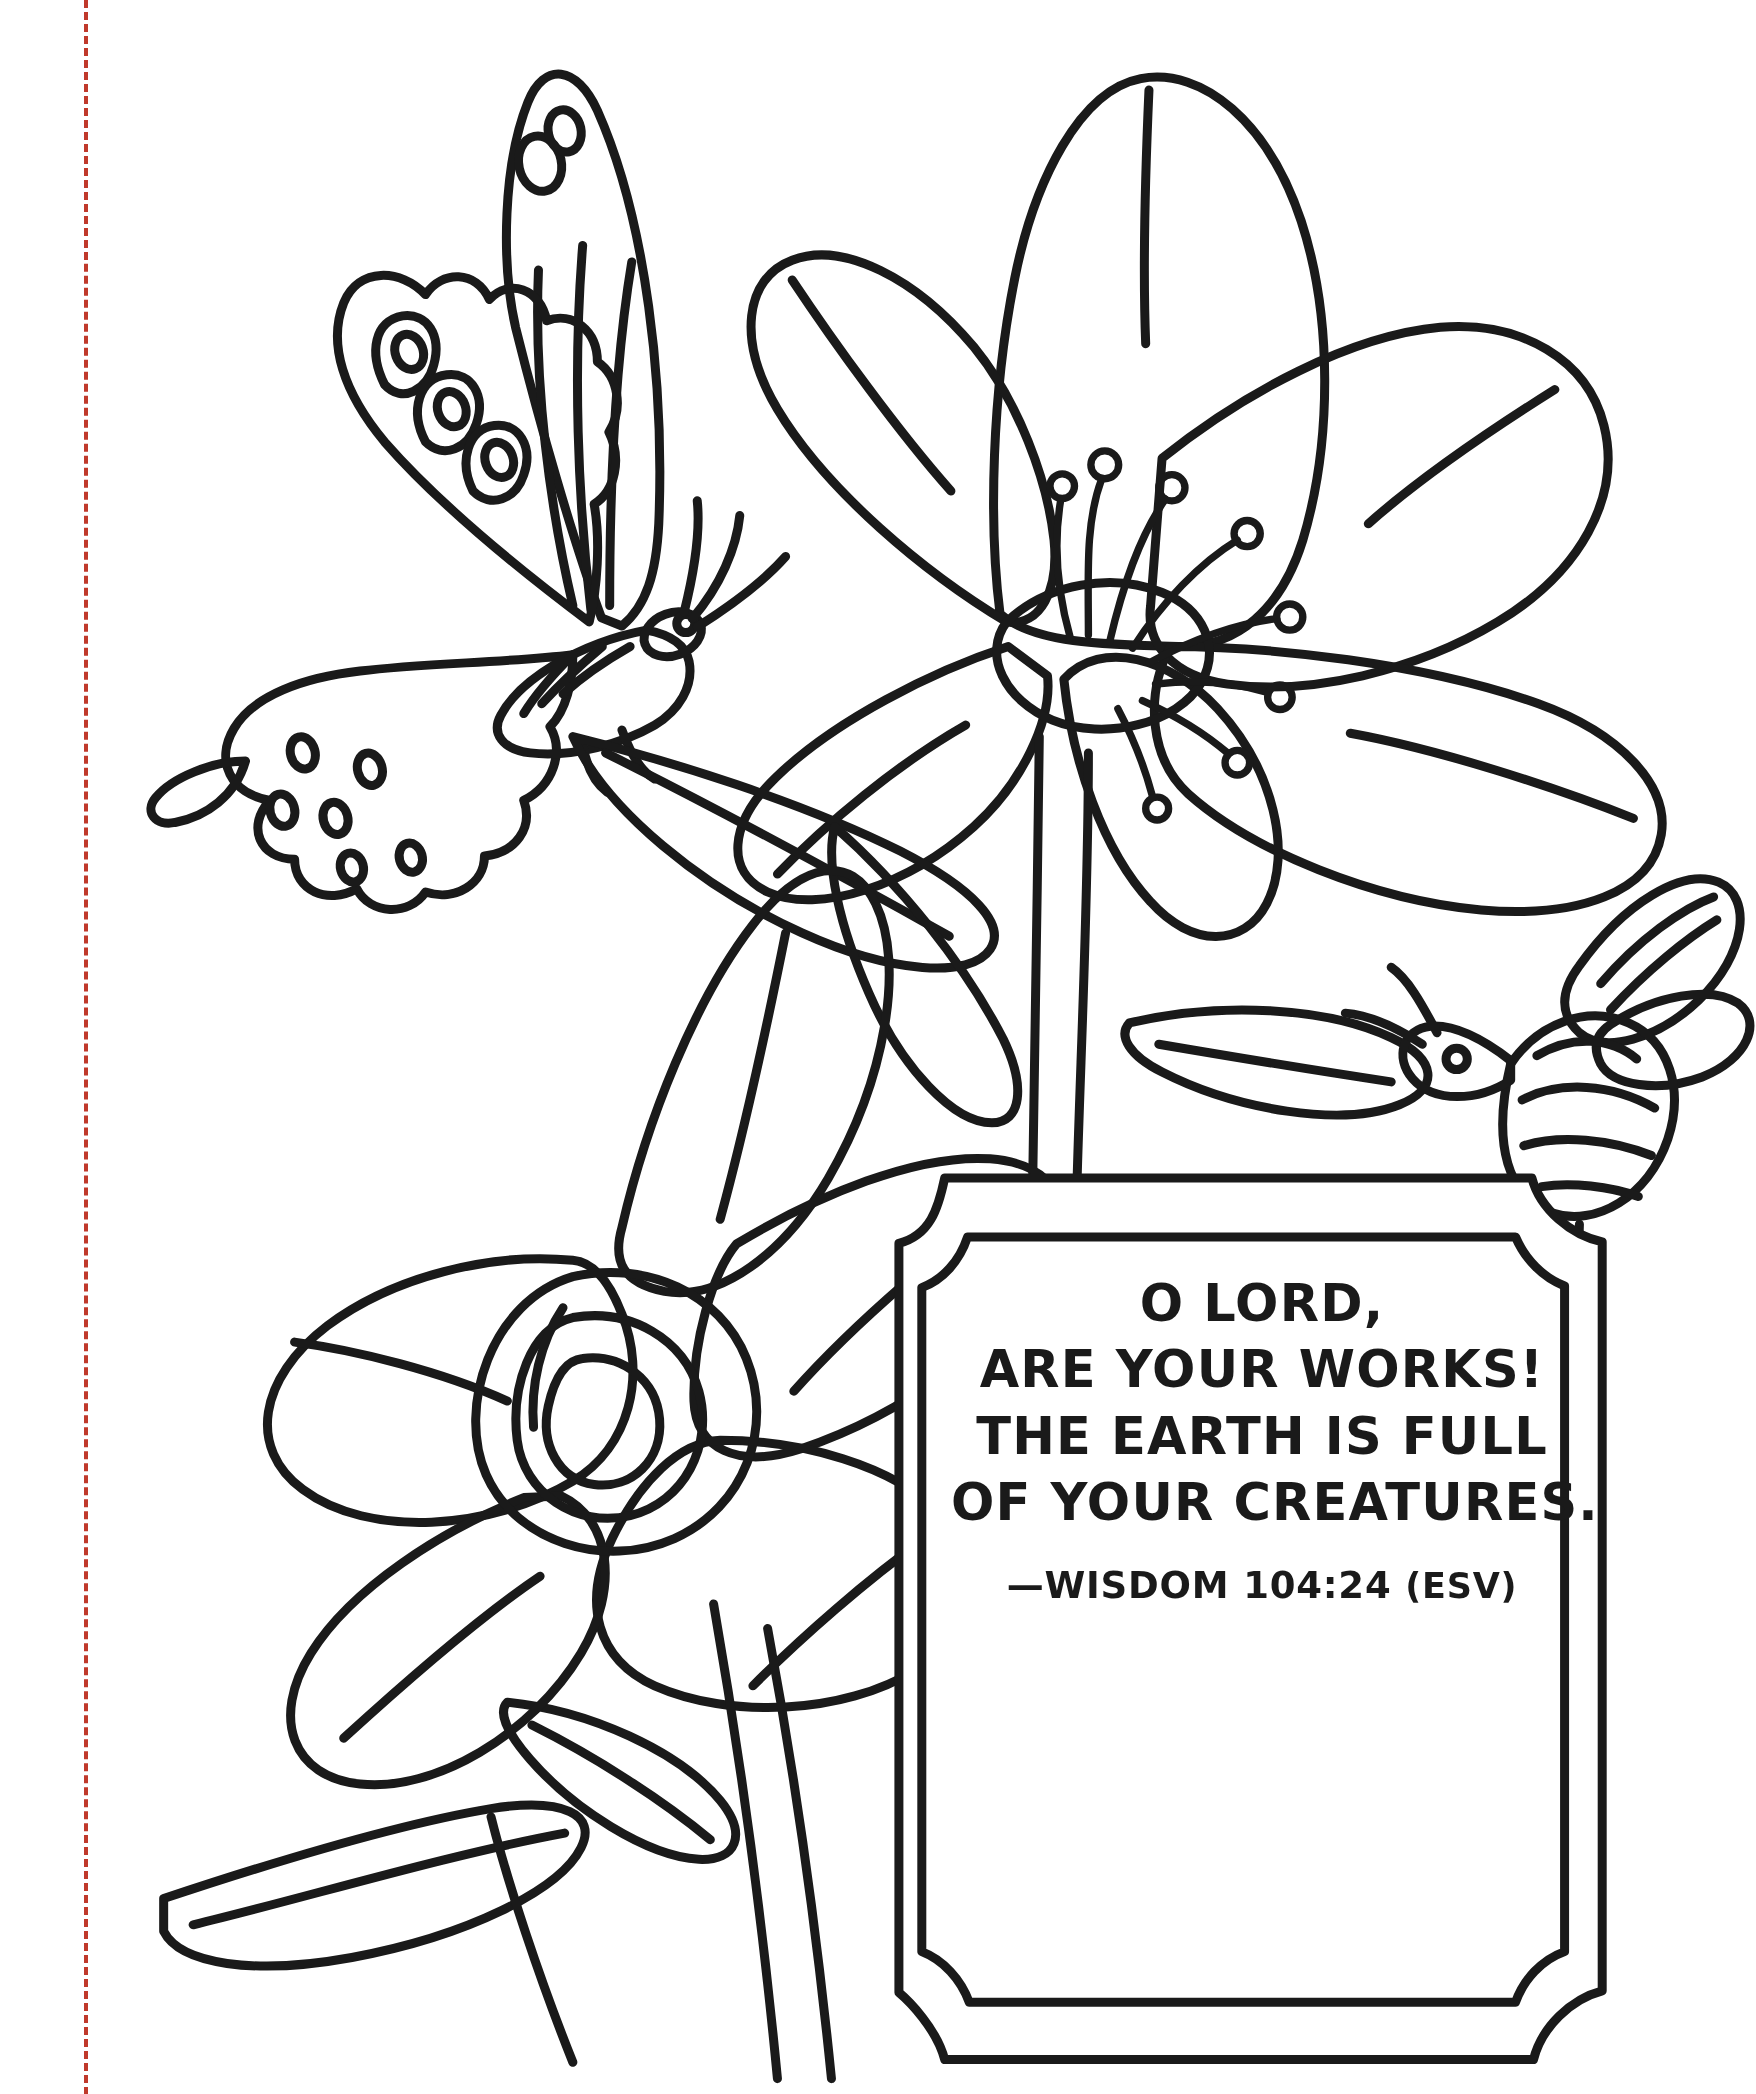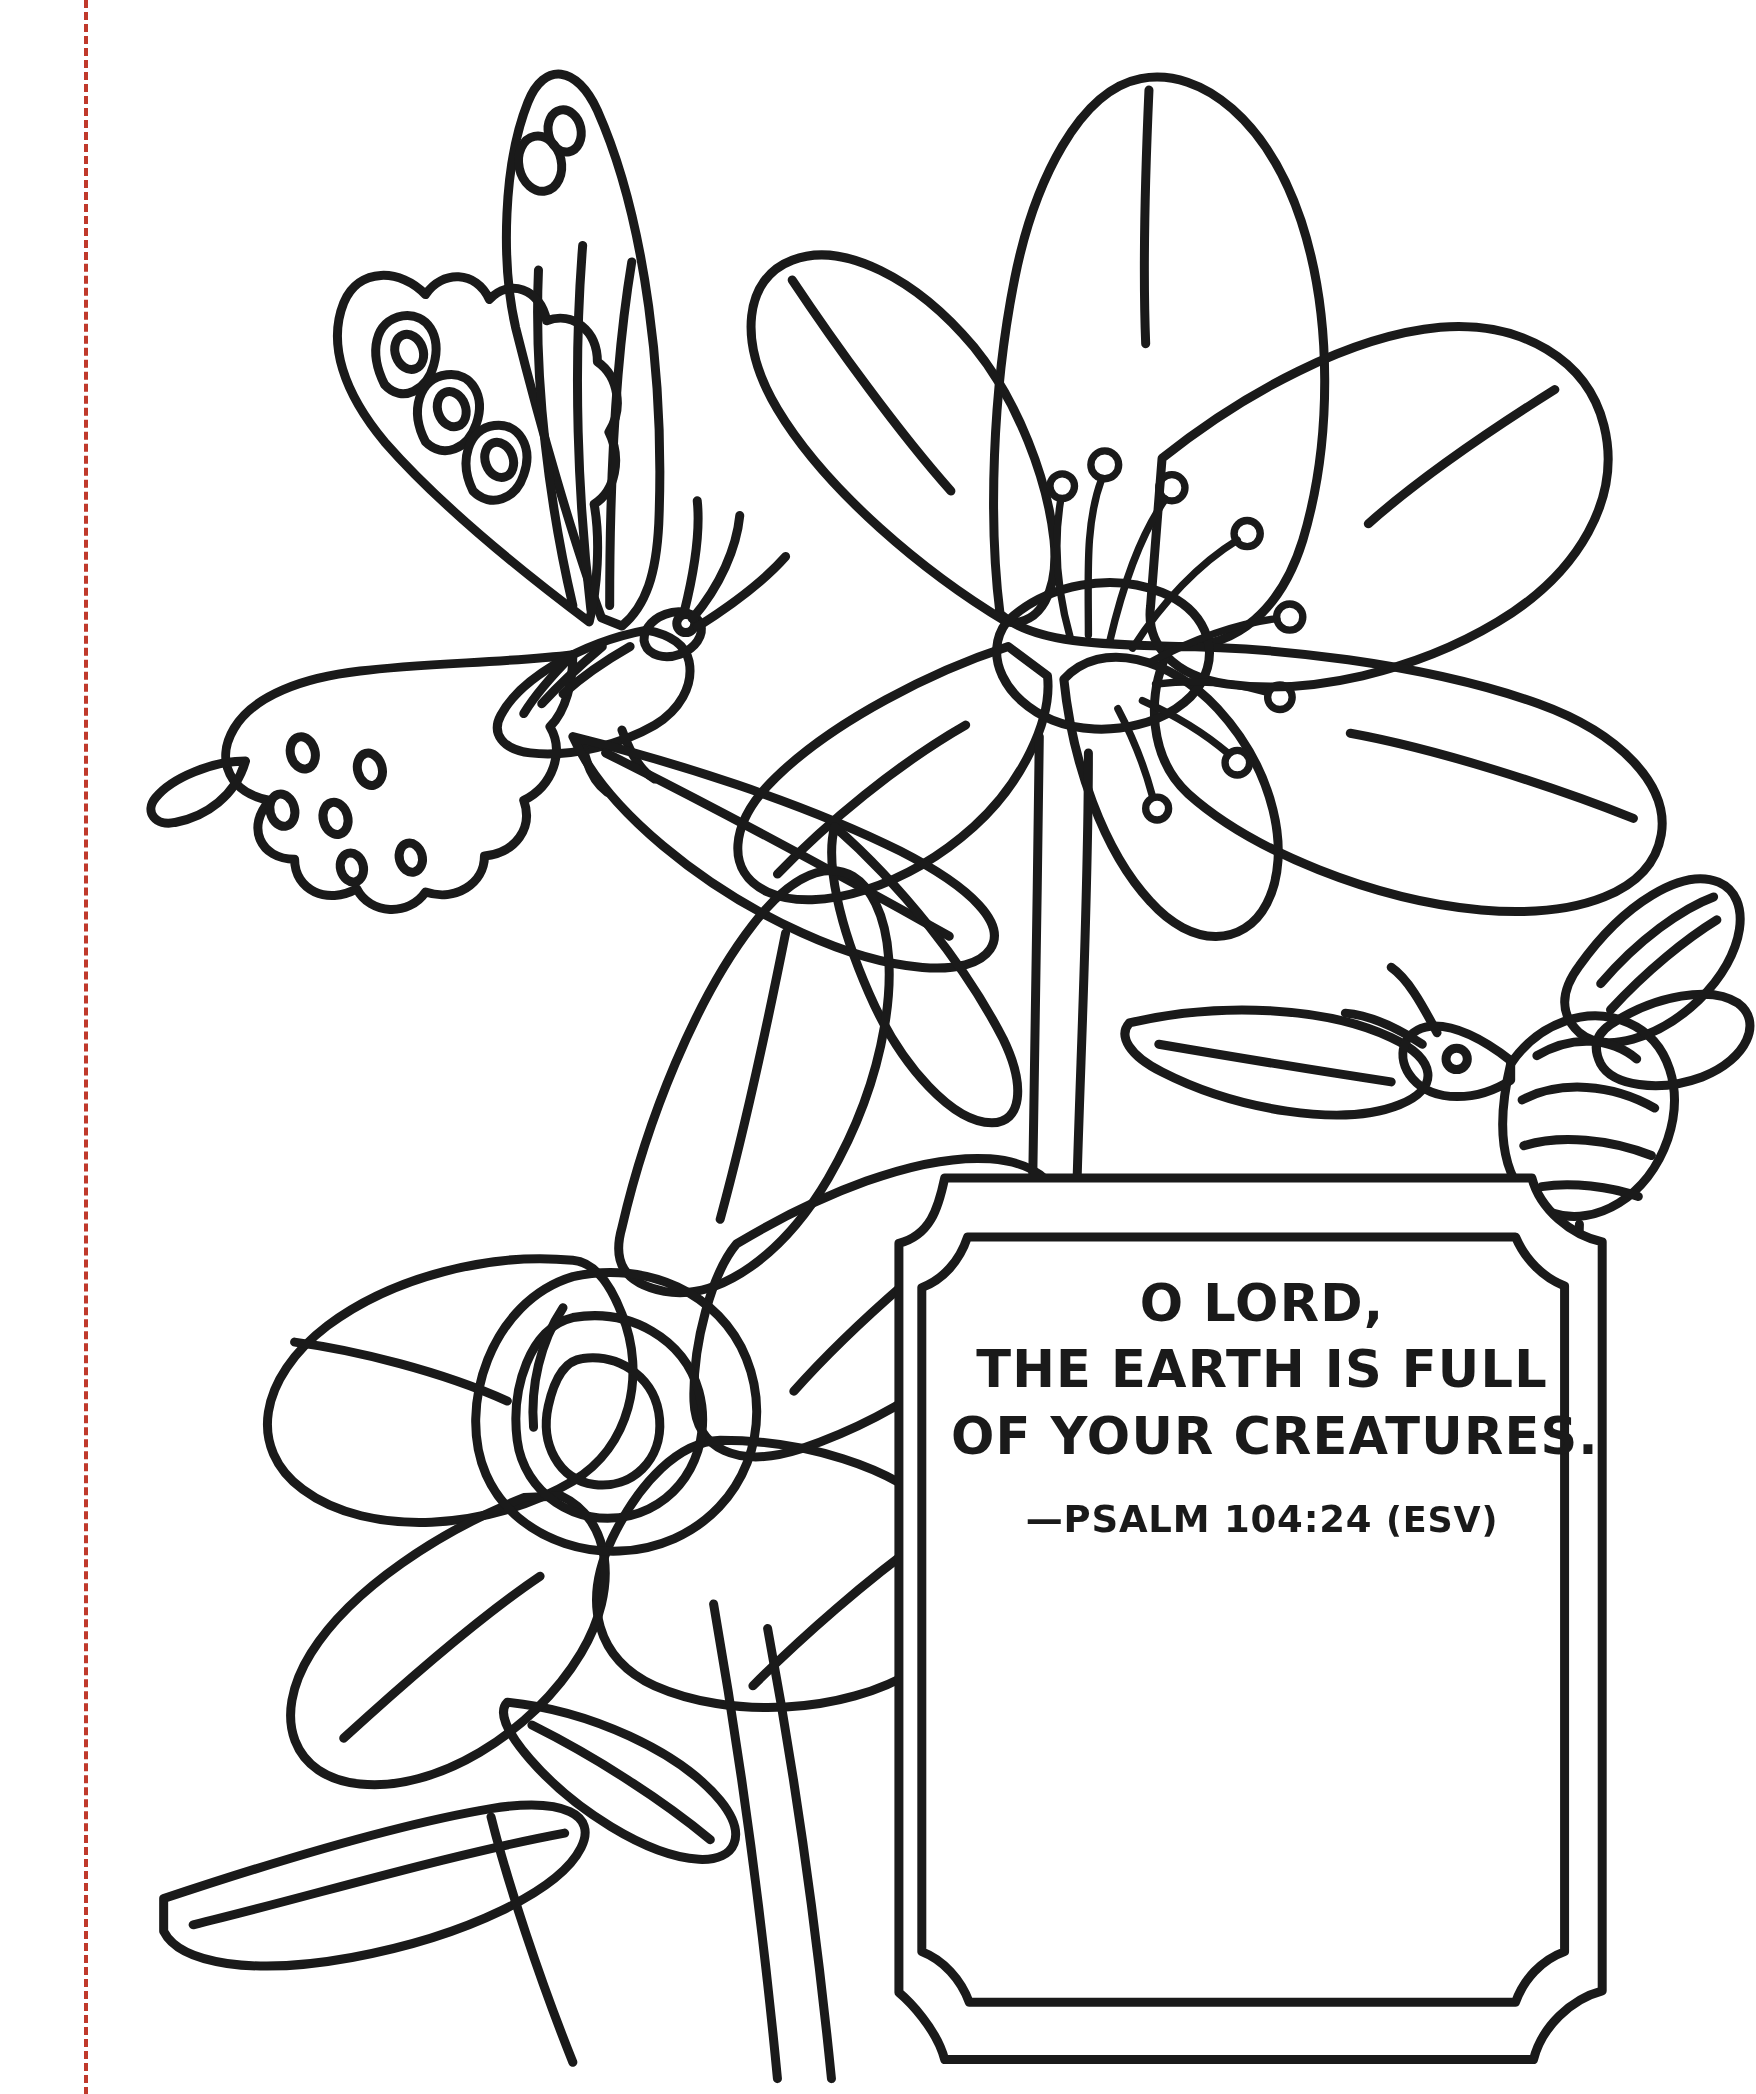--- a/index.html
+++ b/index.html
@@ -321,23 +321,24 @@
                C 44 76, 54 44, 62 6 Z"></path>
 
       <path d="M90 78 H 760 C 772 106, 794 128, 820 138 V 952
                C 792 962, 770 986, 760 1014 H 92
                C 82 986, 60 962, 34 952 V 140
                C 60 130, 80 108, 90 78 Z"></path>
     </svg>
 
     <div class="plaque-text">
       <div class="verse-line">O LORD,</div>
+      <div class="verse-line">ARE YOUR WORKS!</div>
       <div class="verse-line">THE EARTH IS FULL</div>
       <div class="verse-line">OF YOUR CREATURES.</div>
       <div class="verse-ref">
-        <span>—PSALM 104:24</span>
+        <span>—WISDOM 104:24</span>
         <span class="esv">(ESV)</span>
       </div>
     </div>
   </div>
 
 </div>
 
 
 </body></html>

